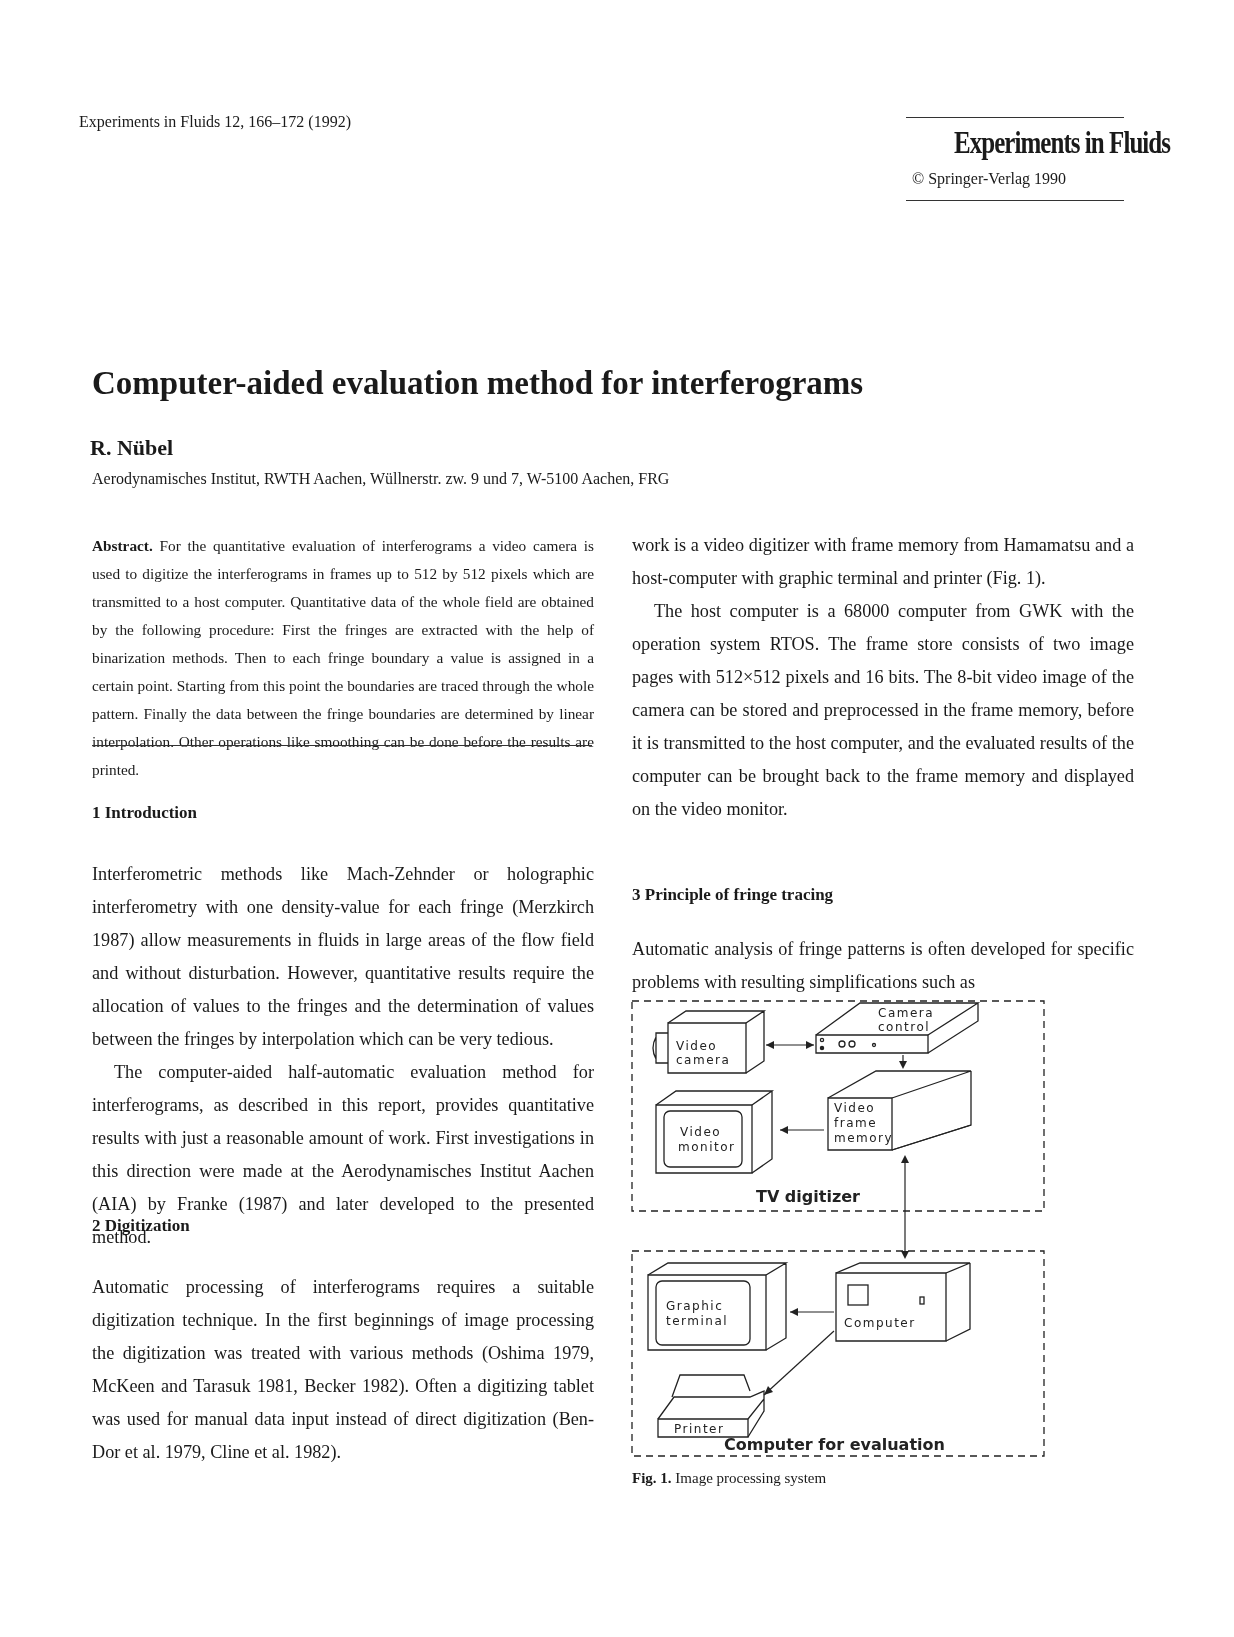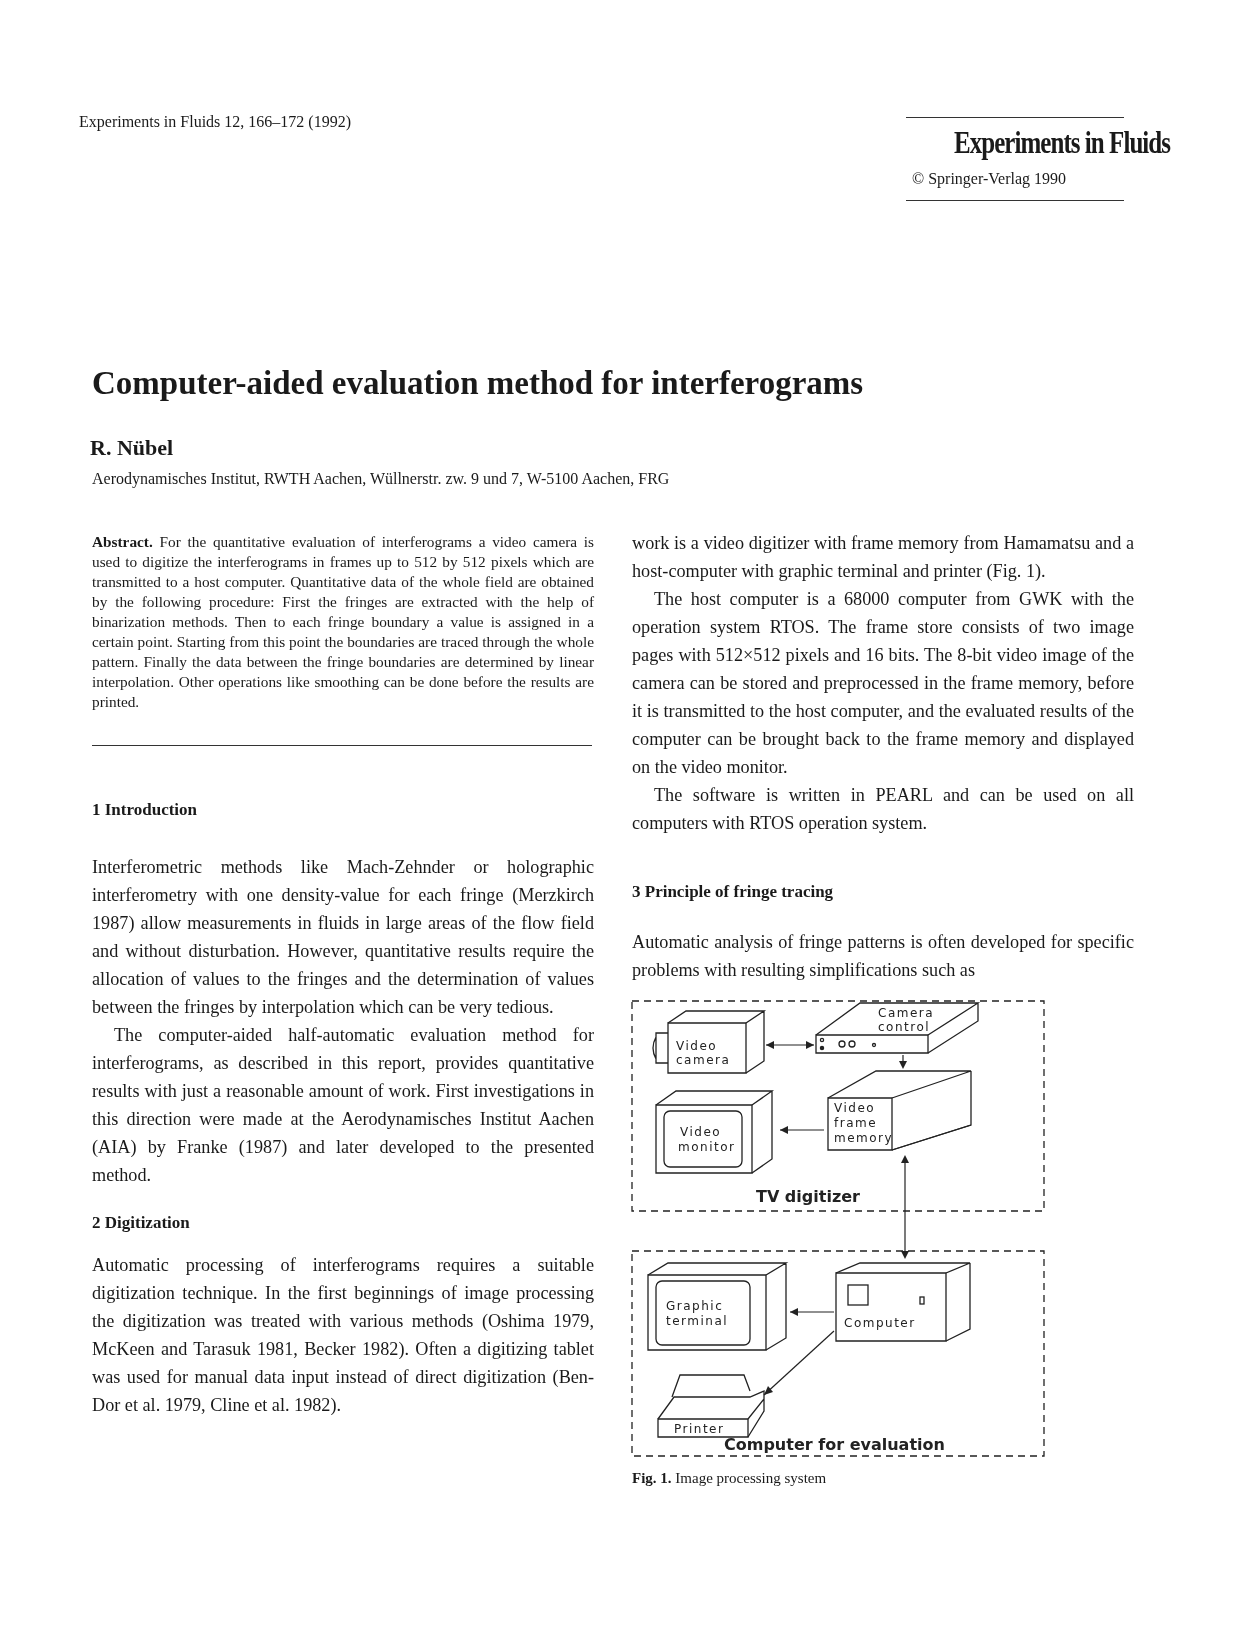--- a/index.html
+++ b/index.html
@@ -10,25 +10,25 @@
   .journal-box { left:906px; top:117px; width:218px; }
   .journal-box .rule { border-top:1.5px solid #333; height:0; }
   .journal-name { font-size:32px; font-weight:bold; letter-spacing:-1.2px; transform:scaleX(0.78); transform-origin:right; text-align:right; margin-top:6px; line-height:36px; white-space:nowrap; }
   .copyright { font-size:16px; margin:10px 0 12px 6px; }
   .title { left:92px; top:365px; font-size:33px; font-weight:bold; }
   .author { left:90px; top:435px; font-size:22px; font-weight:bold; }
   .affil { left:92px; top:470px; font-size:16px; }
   .col { width:502px; text-align:justify; }
   .left { left:92px; }
   .right { left:632px; }
-  .abstract { top:532px; font-size:15.3px; line-height:20px; }
+  .abstract { top:532px; font-size:15.3px; line-height:28px; }
   .abstract b { font-weight:bold; }
   .hr { left:92px; top:745px; width:500px; border-top:1px solid #333; }
   h2 { margin:0; font-size:17px; font-weight:bold; }
-  .body-text { font-size:18.2px; line-height:28px; }
+  .body-text { font-size:18.2px; line-height:33px; }
   .body-text p { margin:0; }
   .body-text p.ind { text-indent:22px; }
   .fig-caption { left:632px; top:1470px; font-size:15px; }
   .fig-caption b { font-weight:bold; }
   svg text { font-family:"DejaVu Sans", sans-serif; }
 </style>
 </head>
 <body>
 
 <div class="abs running-head">Experiments in Fluids 12, 166–172 (1992)</div>
@@ -48,27 +48,26 @@
 </div>
 <div class="abs hr"></div>
 
 <div class="abs col left body-text" style="top:775px;margin-top:21px;">
   <h2>1  Introduction</h2>
   <p style="margin-top:29px;">Interferometric methods like Mach-Zehnder or holographic interferometry with one density-value for each fringe (Merzkirch 1987) allow measurements in fluids in large areas of the flow field and without disturbation. However, quantitative results require the allocation of values to the fringes and the determination of values between the fringes by interpolation which can be very tedious.</p>
   <p class="ind">The computer-aided half-automatic evaluation method for interferograms, as described in this report, provides quantitative results with just a reasonable amount of work. First investigations in this direction were made at the Aerodynamisches Institut Aachen (AIA) by Franke (1987) and later developed to the presented method.</p>
 </div>
 <div class="abs col left body-text" style="top:1209px;">
   <h2>2  Digitization</h2>
-  <p style="margin-top:14px;">Automatic processing of interferograms requires a suitable digitization technique. In the first beginnings of image processing the digitization was treated with various methods (Oshima 1979, McKeen and Tarasuk 1981, Becker 1982). Often a digitizing tablet was used for manual data input instead of direct digitization (Ben-Dor et al. 1979, Cline et al. 1982).</p>
+  <p style="margin-top:29px;">Automatic processing of interferograms requires a suitable digitization technique. In the first beginnings of image processing the digitization was treated with various methods (Oshima 1979, McKeen and Tarasuk 1981, Becker 1982). Often a digitizing tablet was used for manual data input instead of direct digitization (Ben-Dor et al. 1979, Cline et al. 1982).</p>
 </div>
 
 <div class="abs col right body-text" style="top:529px;">
   <p>work is a video digitizer with frame memory from Hamamatsu and a host-computer with graphic terminal and printer (Fig. 1).</p>
   <p class="ind">The host computer is a 68000 computer from GWK with the operation system RTOS. The frame store consists of two image pages with 512×512 pixels and 16 bits. The 8-bit video image of the camera can be stored and preprocessed in the frame memory, before it is transmitted to the host computer, and the evaluated results of the computer can be brought back to the frame memory and displayed on the video monitor.</p>
-  <p class="ind">The software is written in PEARL and can be used on all computers with RTOS operation system.</p>
 </div>
 <div class="abs col right body-text" style="top:878px;">
   <h2>3  Principle of fringe tracing</h2>
   <p style="margin-top:22px;">Automatic analysis of fringe patterns is often developed for specific problems with resulting simplifications such as</p>
 </div>
 
 <svg class="abs" style="left:628px; top:995px;" width="420" height="470" viewBox="0 0 420 470">
   <g fill="none" stroke="#222" stroke-width="1.3">
 
     <rect x="4" y="6" width="412" height="210" stroke-dasharray="7,5"></rect>

